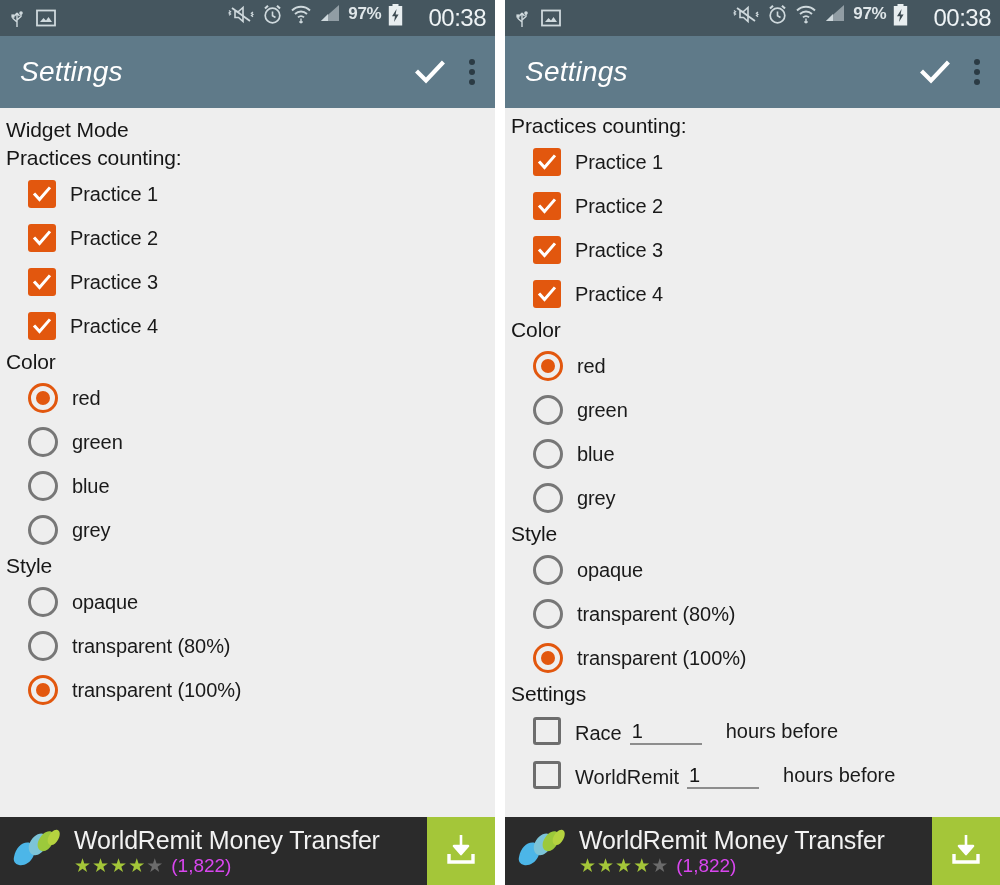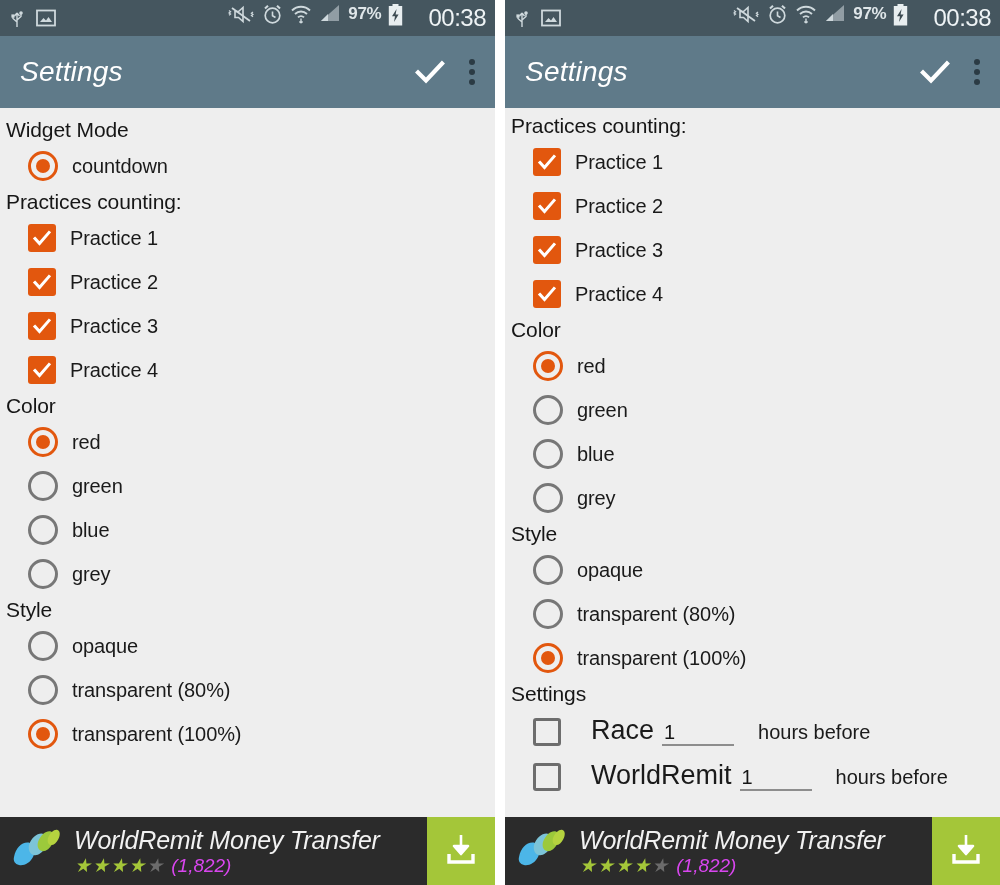--- a/index.html
+++ b/index.html
@@ -101,21 +101,21 @@
     display: flex; align-items: center; justify-content: center;
   }
   .checkbox.off { background: transparent; border: 3px solid #6d6d6d; }
 
   
   .rem-row {
     display: flex; align-items: flex-end;
     padding: 7px 0 7px 28px;
     min-height: 44px;
   }
-  .rem-label { font-size: 27px; color: #1a1a1a; margin-left: 30px; }
+  .rem-label { font-size: 20px; color: #1a1a1a; margin-left: 14px; }
   .rem-field {
     margin-left: 8px;
     min-width: 72px;
     border-bottom: 2px solid #8d8d8d;
     font-size: 20px; color: #151515;
     padding: 0 4px 2px 2px;
     line-height: 20px;
   }
   .rem-suffix { font-size: 20px; color: #1a1a1a; margin-left: 24px; padding-bottom: 2px; }
 
@@ -125,21 +125,21 @@
     background: #2b2b2b;
     display: flex; align-items: stretch;
     position: relative;
   }
   .ad-logo {
     width: 72px; display: flex; align-items: center; justify-content: center;
     flex: 0 0 72px;
   }
   .ad-text {
     flex: 1 1 auto; display: flex; flex-direction: column;
-    justify-content: center; padding-left: 2px; font-style: italic;
+    justify-content: center; padding-left: 2px;
   }
   .ad-title {
     color: #f2f2f2; font-size: 25px; letter-spacing: -0.2px; line-height: 28px;
   }
   .ad-sub { display: flex; align-items: center; gap: 8px; margin-top: 1px; }
   .stars { display: flex; gap: 1px; font-size: 19px; line-height: 19px; }
   .stars .s { color: #a4c639; }
   .stars .s.off { color: #6b6b6b; }
   .ad-count { color: #d946ef; font-size: 19px; }
   .ad-cta {
@@ -223,24 +223,20 @@
             <i></i>
             <i></i>
             <i></i>
           </span>
       </div>
     </div>
 
     <div class="content">
 
       <div class="group-title">Widget Mode</div>
-      <div class="opt-row">
-        <span class="radio on"></span>
-        <span class="opt-label">countdown</span>
-      </div>
 
       <div class="group-title">Practices counting:</div>
       <div class="opt-row">
         <span class="checkbox">
             <svg width="22" height="22" viewBox="0 0 22 22">
               <path d="M4 11.5l4.5 5L18 5.5" stroke="#ffffff" stroke-width="3" fill="none" stroke-linecap="square"></path>
             </svg>
           </span>
         <span class="opt-label">Practice 1</span>
       </div>

